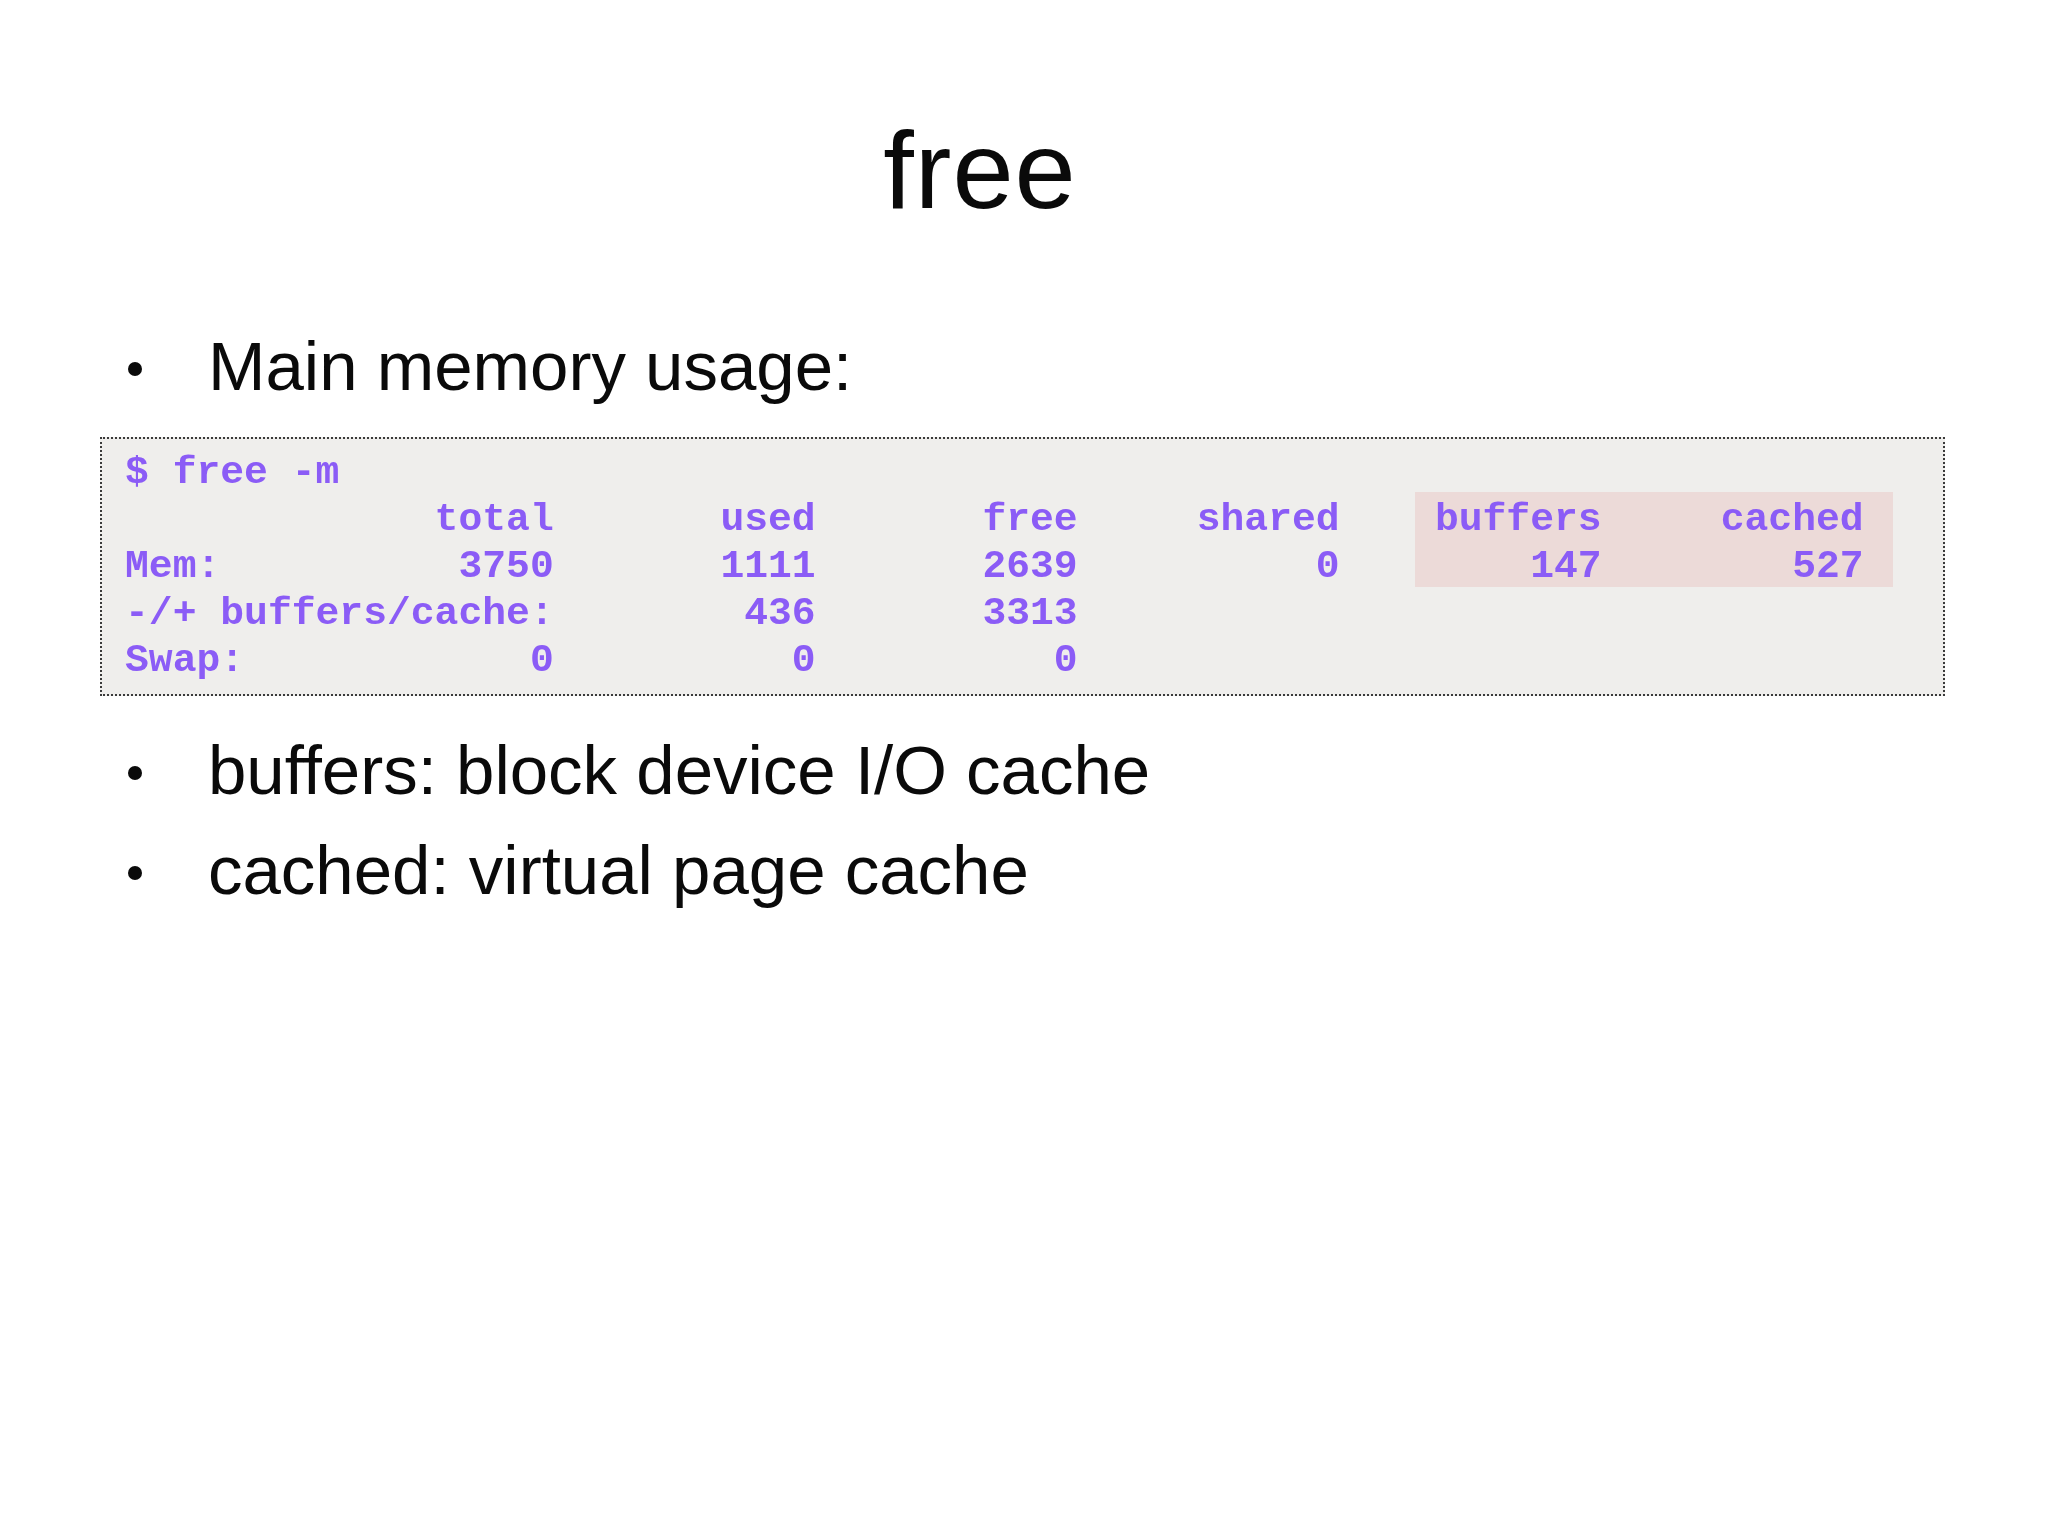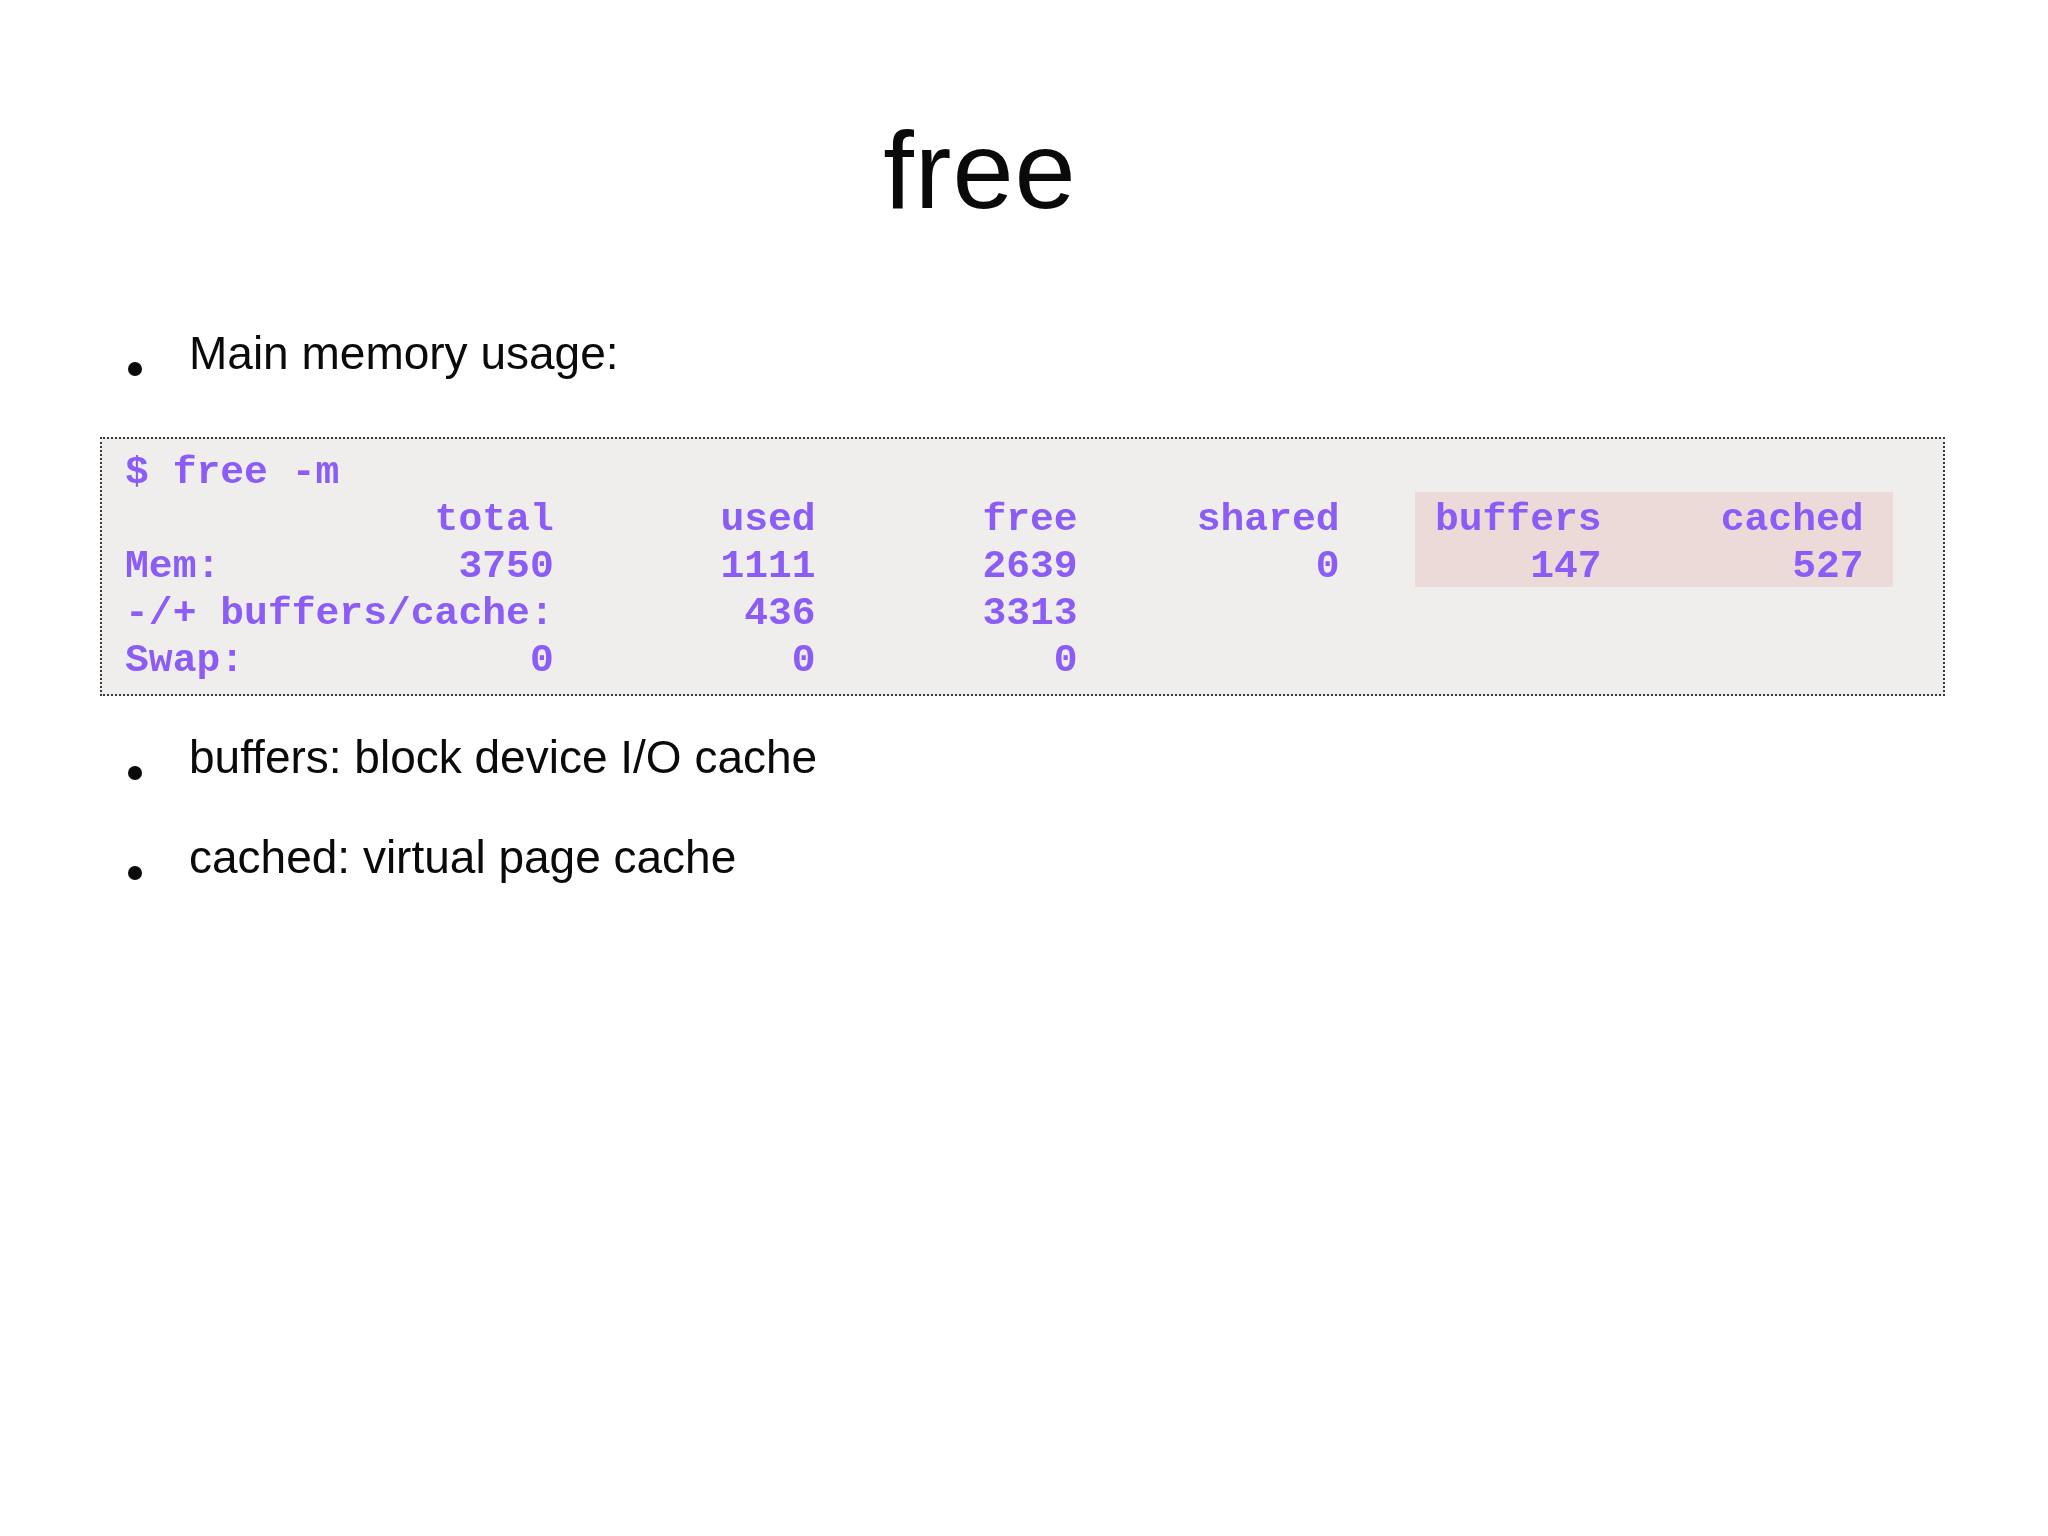--- a/index.html
+++ b/index.html
@@ -40,22 +40,22 @@
   }
   .bullet .dot {
     flex: none;
     width: 14px;
     height: 14px;
     border-radius: 50%;
     background: #0a0a0a;
     margin-top: 35px;
   }
   .bullet .bullet-text {
-    margin-left: 47px;
-    font-size: 46px;
+    margin-left: 66px;
+    font-size: 69px;
     line-height: 1.15;
     white-space: nowrap;
   }
   .bullet-1 { top: 327px; }
   .bullet-2 { top: 731px; }
   .bullet-3 { top: 831px; }
 
   
   .codebox {
     position: absolute;

